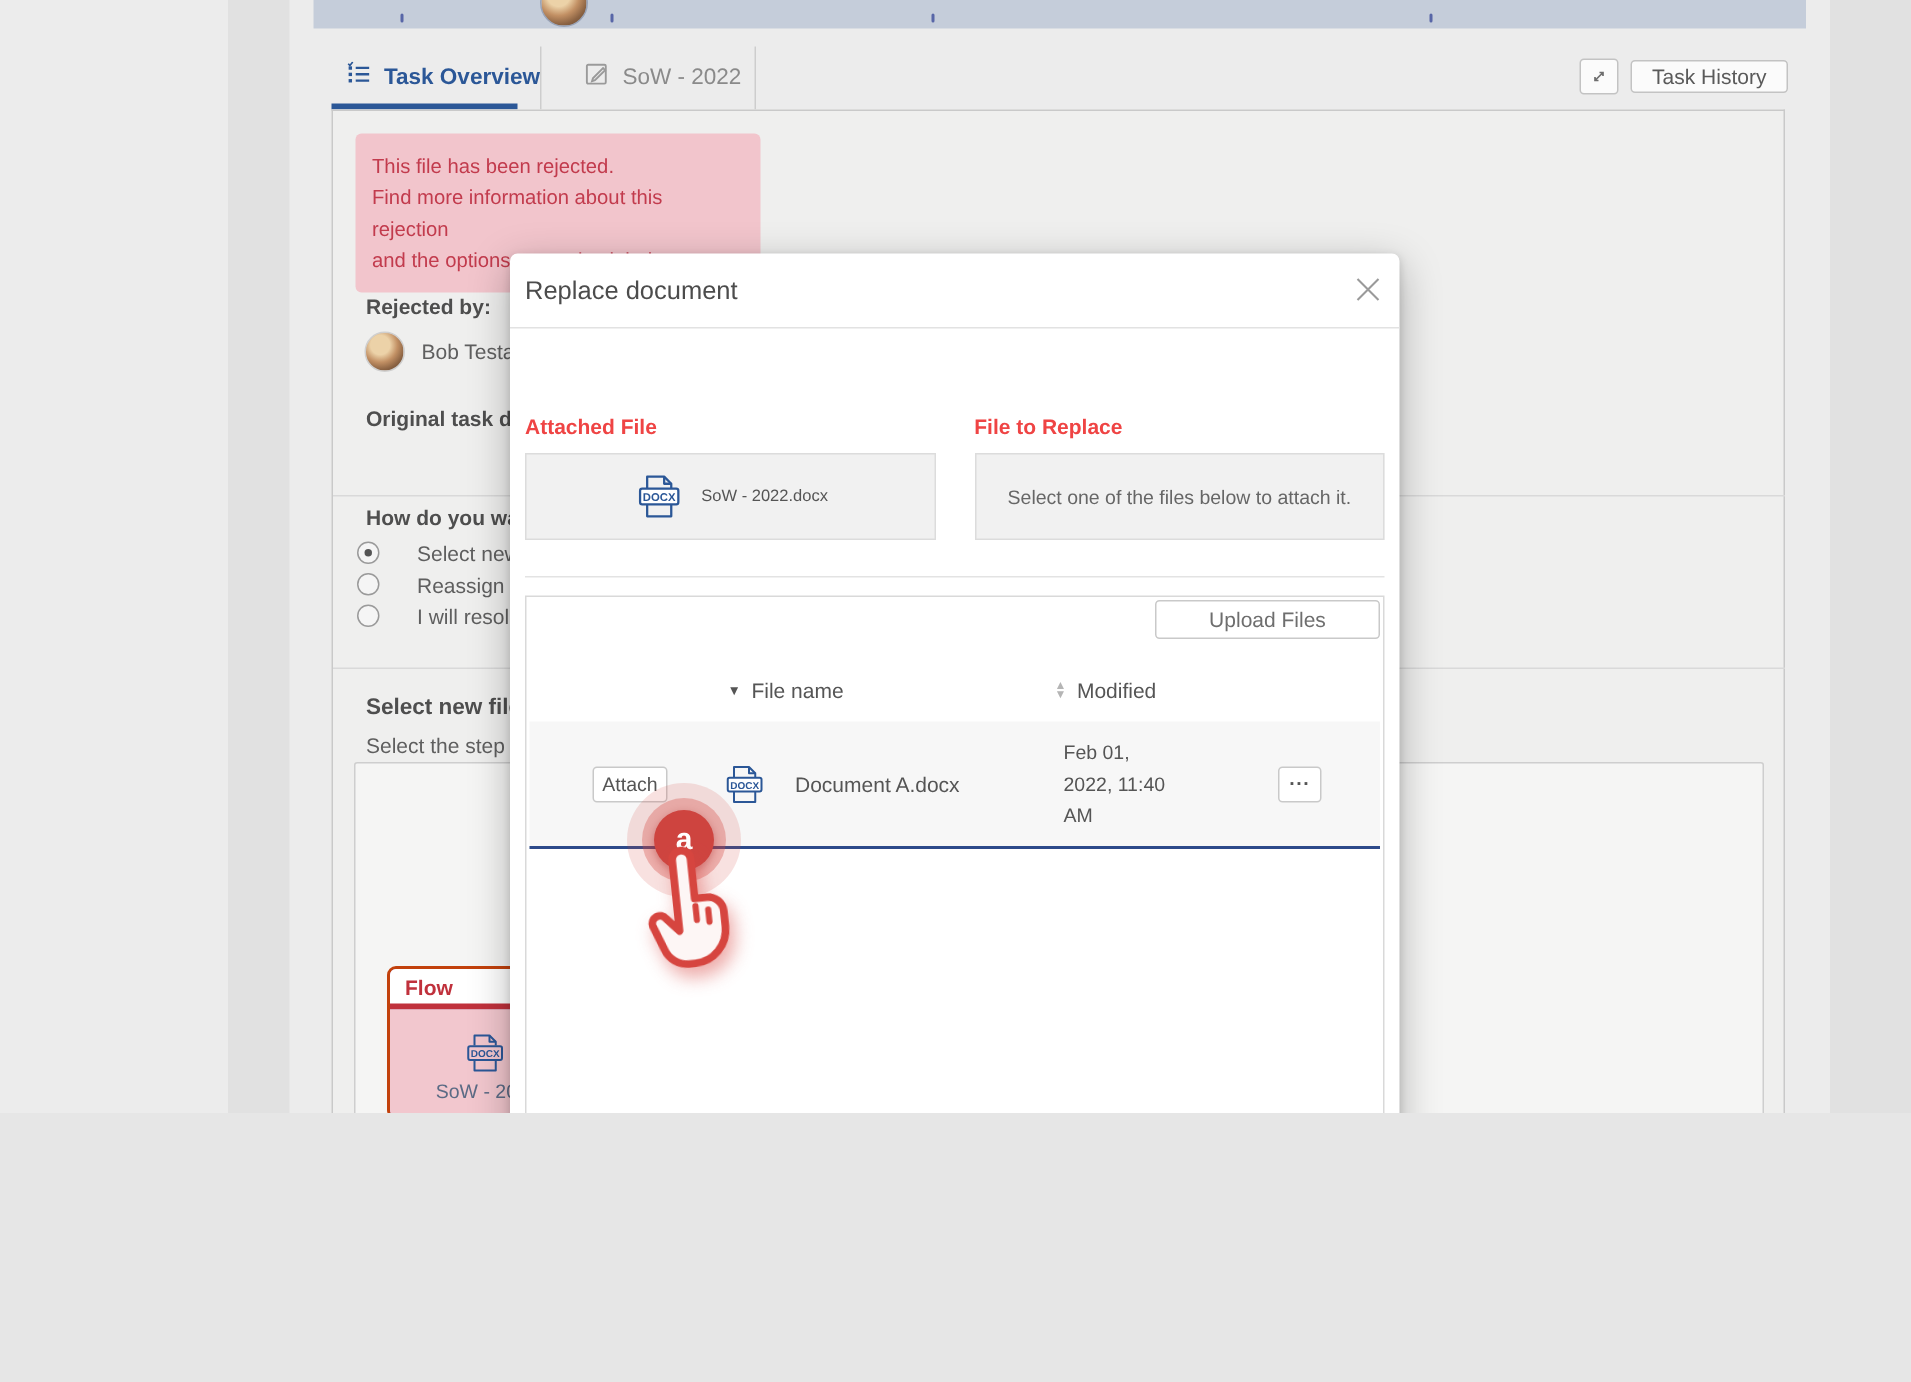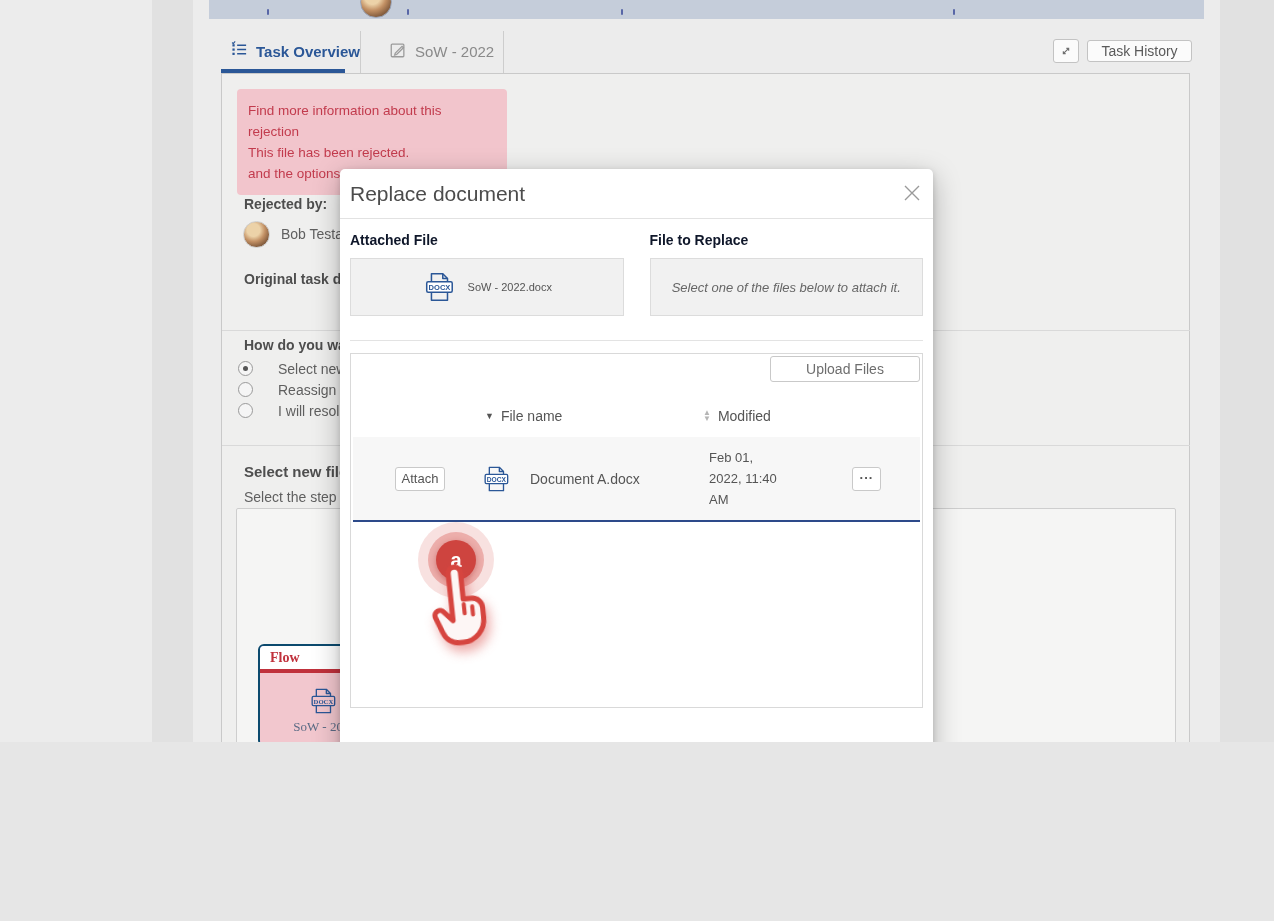--- a/index.html
+++ b/index.html
@@ -47,47 +47,47 @@
   .radio-row{display:flex;align-items:center;gap:25px;height:15px;}
   .radio{box-sizing:border-box;width:15px;height:15px;border-radius:50%;border:1.5px solid #9a9a9a;
      background:#f5f5f5;position:relative;}
   .radio.checked::after{content:"";position:absolute;left:4px;top:4px;width:5px;height:5px;
      border-radius:50%;background:#555;}
 
   .canvas{left:236px;top:508px;width:940px;height:319px;box-sizing:border-box;
      background:#f5f5f4;border:1px solid #cecece;border-radius:2px;z-index:1;}
   .ghost-node{left:393px;top:712px;width:282px;height:88px;box-sizing:border-box;background:#fdfdfd;
      border:6px solid #e4e4e4;border-radius:8px;z-index:2;}
-  .flow-node{left:258px;top:644px;width:130px;height:102px;box-sizing:border-box;border:2px solid #0c4a6e;
-     border-radius:6px;overflow:hidden;background:#c4b5fd;z-index:2;font-family:Liberation Serif, serif;}
+  .flow-node{left:258px;top:644px;width:130px;height:102px;box-sizing:border-box;border:2px solid #c2410c;
+     border-radius:6px;overflow:hidden;background:#c4b5fd;z-index:2;}
   .flow-node .fn-head{height:23px;display:flex;align-items:center;padding-left:10px;
      font-weight:bold;font-size:14px;color:#c0313c;border-bottom:4px solid #c0313c;background:#fff;}
   .flow-node .fn-body{height:75px;background:#f2c7ce;display:flex;flex-direction:column;
      align-items:center;justify-content:center;gap:3px;}
   .fn-file{font-size:13px;color:#5b6b85;}
 
   .comment-box{left:238px;top:866px;width:297px;height:47px;}
   .comment-box textarea{width:100%;height:100%;box-sizing:border-box;background:transparent;
      border:1px solid #b2b2b2;resize:none;font-family:"Liberation Sans",sans-serif;}
   .resize-corner{position:absolute;right:2px;bottom:3px;width:9px;height:9px;pointer-events:none;
      background:linear-gradient(135deg, transparent 0 50%, #8a8a8a 50% 56%, transparent 56% 72%, #8a8a8a 72% 78%, transparent 78%);}
 
   
   .modal{left:340px;top:169px;width:593px;height:599px;background:#fff;border-radius:5px;z-index:5;
      box-shadow:0 8px 28px rgba(0,0,0,.28), 0 2px 6px rgba(0,0,0,.15);box-sizing:border-box;}
   .modal-header{position:relative;height:49px;border-bottom:1px solid #e2e2e2;display:flex;align-items:center;}
-  .modal-title{font-size:21px;color:#4c4c4c;margin-left:10px;}
+  .modal-title{font-size:17px;color:#4c4c4c;margin-left:10px;}
   .modal-close{position:absolute;right:12px;top:15px;width:18px;height:18px;cursor:pointer;}
   .modal-body{padding:0 10px;}
   .cols{margin-top:13px;display:grid;grid-template-columns:1fr 1fr;gap:26px;}
-  .col-label{font-weight:bold;color:#0f172a;font-size:14px;}
+  .col-label{font-weight:bold;color:#ef4444;font-size:14px;margin-top:44px;}
   .file-box{margin-top:10px;height:58px;background:#f1f1f1;border:1px solid #dcdcdc;
      display:flex;align-items:center;justify-content:center;gap:12px;box-sizing:border-box;}
   .file-box .fname{font-size:11px;color:#555;}
-  .file-box .hint{font-size:13px;color:#666;font-style:italic;}
+  .file-box .hint{font-size:13px;color:#666;}
   .modal-divider{margin-top:24px;height:1px;background:#e3e3e3;}
   .avail-row{margin-top:17px;display:flex;align-items:center;gap:17px;}
   .avail-label{font-weight:bold;font-size:15px;color:#555;}
   .avail-panel{margin-top:12px;height:355px;border:1px solid #d9d9d9;background:#fff;
      box-sizing:border-box;padding:2px;position:relative;}
   .upload-wrap{display:flex;justify-content:flex-end;}
   .btn{box-sizing:border-box;background:#fff;border:1px solid #c9c9c9;border-radius:3px;
      color:#6e6e6e;display:flex;align-items:center;justify-content:center;}
   .upload-btn{width:150px;height:26px;font-size:14px;}
   .grid-cols{display:grid;grid-template-columns:120px 45px 185px 110px 1fr;align-items:center;}
@@ -161,22 +161,22 @@
       <path d="M8 16 L16 8 M12.5 8 H16 V11.5 M11.5 16 H8 V12.5"></path>
     </svg>
   </div>
   <div class="abs chrome-btn" style="left:1087px;top:40px;width:105px;height:22px;">
     <span>Task History</span>
   </div>
 
   <div class="abs main-panel"></div>
 
   <div class="abs alert">
+    <div>This file has been rejected.</div>
     <div>Find more information about this rejection</div>
-    <div>This file has been rejected.</div>
     <div>and the options to resolve it below.</div>
   </div>
 
   <div class="abs lbl-bold" style="left:244px;top:196px;">Rejected by:</div>
   <div class="abs avatar" style="left:243px;top:221px;"></div>
   <div class="abs txt" style="left:281px;top:226px;">Bob Testa</div>
 
   <div class="abs lbl-bold" style="left:244px;top:271px;">Original task des</div>
 
   <div class="abs divider" style="left:222px;top:330px;width:968px;"></div>

